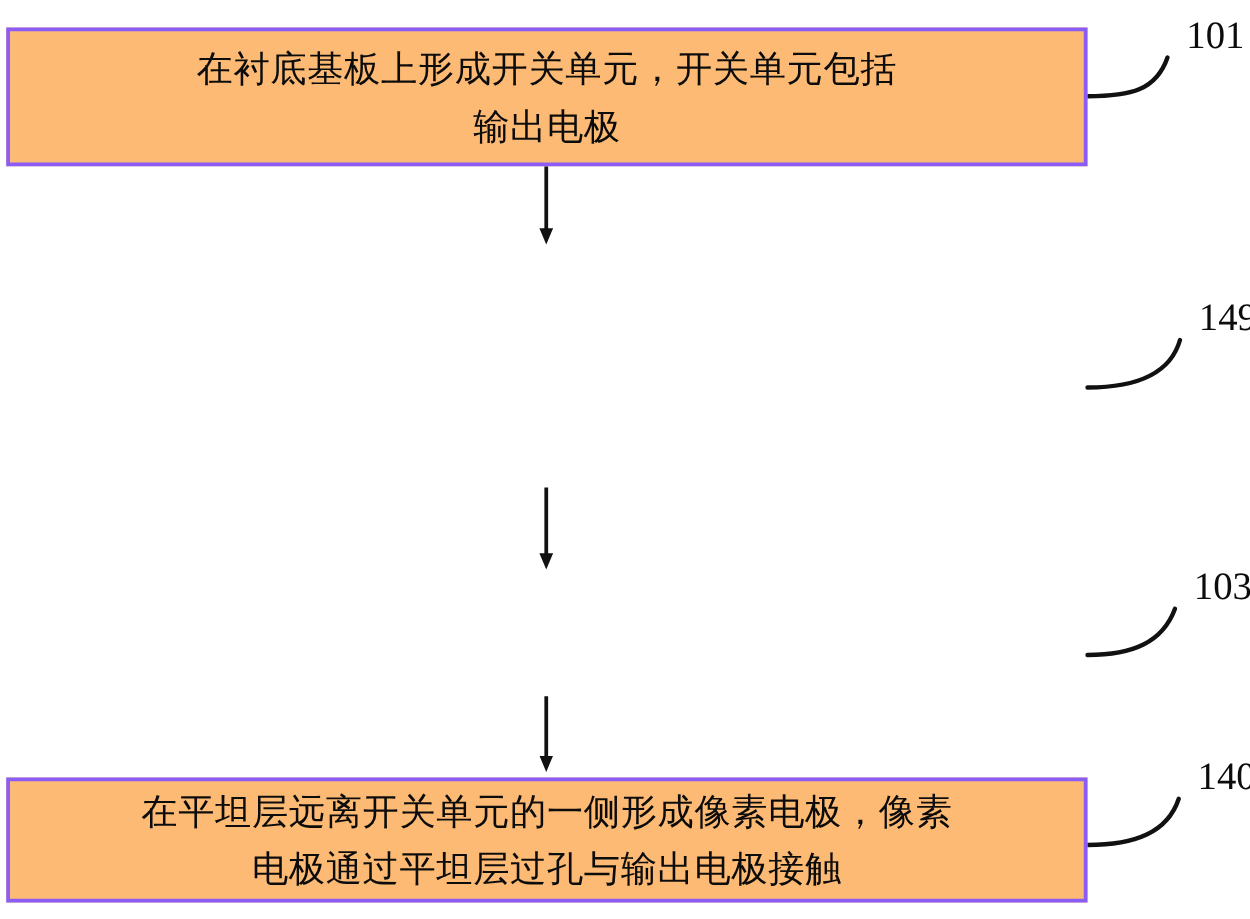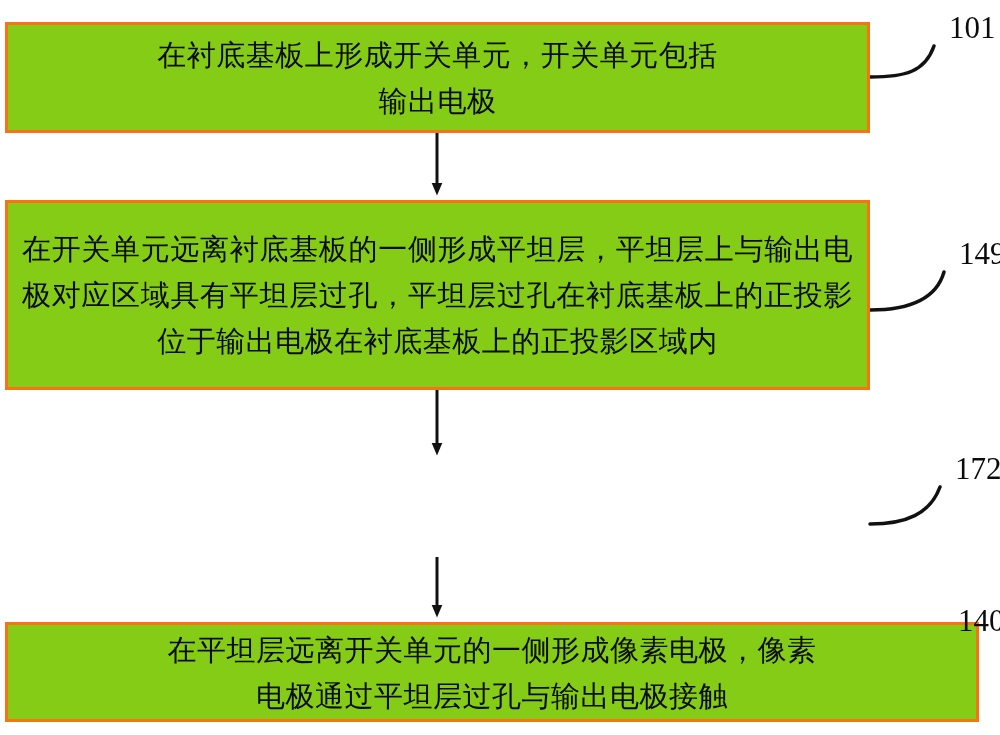--- a/index.html
+++ b/index.html
@@ -15,22 +15,22 @@
     position: relative;
     width: 1000px;
     height: 735px;
     background: #ffffff;
     overflow: hidden;
   }
   
   .node {
     position: absolute;
     box-sizing: border-box;
-    border: 3px solid #f97316;
-    background: #84cc16;
+    border: 3px solid #8b5cf6;
+    background: #fdba74;
     display: flex;
     flex-direction: column;
     align-items: center;
     justify-content: center;
   }
   .node-text {
     font-family: "DejaVu Serif", "Liberation Serif", serif;
     font-size: 29px;
     line-height: 46px;
     color: #0c0c0c;
@@ -99,26 +99,23 @@
 
     <path d="M870,676 C908,676 934,666 943,639" fill="none" stroke="#111111" stroke-width="3.5" stroke-linecap="round"></path>
   </svg>
 
   <div class="node" style="left:5px; top:22px; width:865px; height:111px;">
     <div class="node-text">在衬底基板上形成开关单元，开关单元包括
 输出电极</div>
   </div>
   <div class="ref-num" style="left:928px; top:10px;">101</div>
 
-  <div class="node" style="left:5px; top:200px; width:865px; height:190px;">
-    <div class="node-text justified">在开关单元远离衬底基板的一侧形成平坦层，平坦层上与输出电极对应区域具有平坦层过孔，平坦层过孔在衬底基板上的正投影位于输出电极在衬底基板上的正投影区域内</div>
-  </div>
   <div class="ref-num" style="left:938px; top:236px;">149</div>
 
-  <div class="ref-num" style="left:934px; top:451px;">172</div>
+  <div class="ref-num" style="left:934px; top:451px;">103</div>
 
-  <div class="node" style="left:5px; top:622px; width:974px; height:100px;justify-content:flex-end;">
+  <div class="node" style="left:5px; top:622px; width:865px; height:100px;">
     <div class="node-text">在平坦层远离开关单元的一侧形成像素电极，像素
 电极通过平坦层过孔与输出电极接触</div>
   </div>
   <div class="ref-num" style="left:937px; top:603px;">140</div>
 
 </div>
 
 </body></html>

